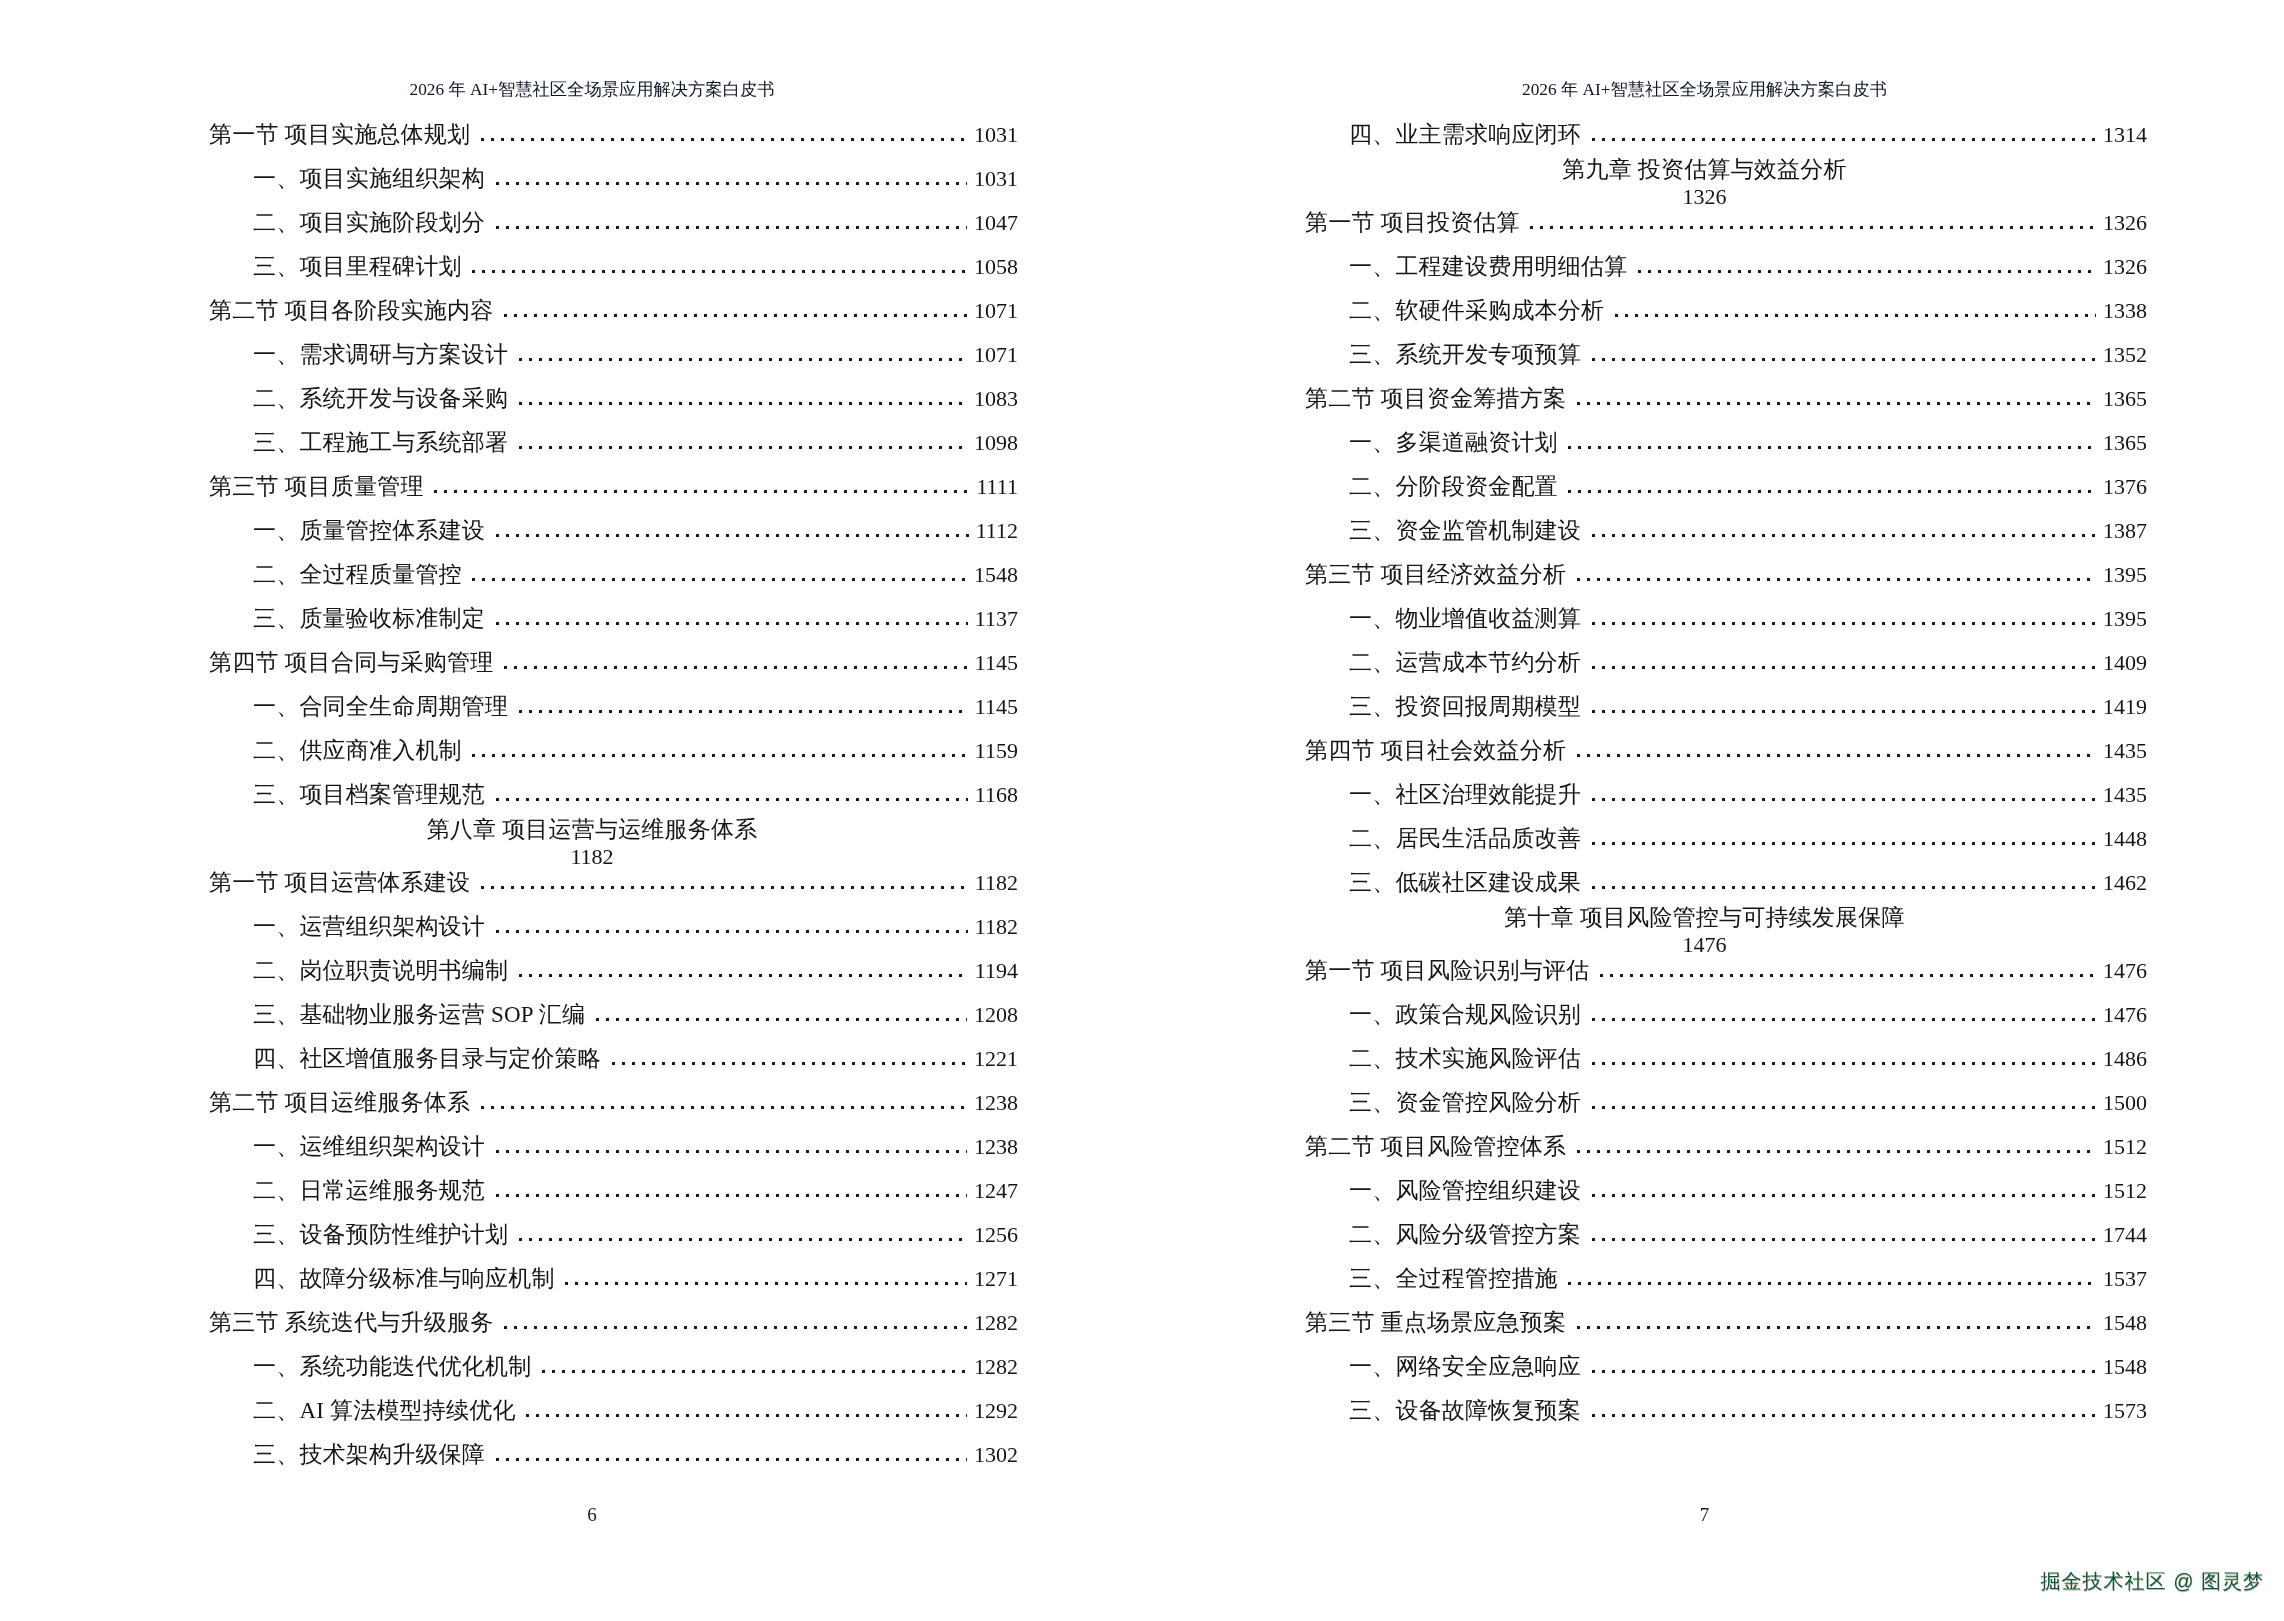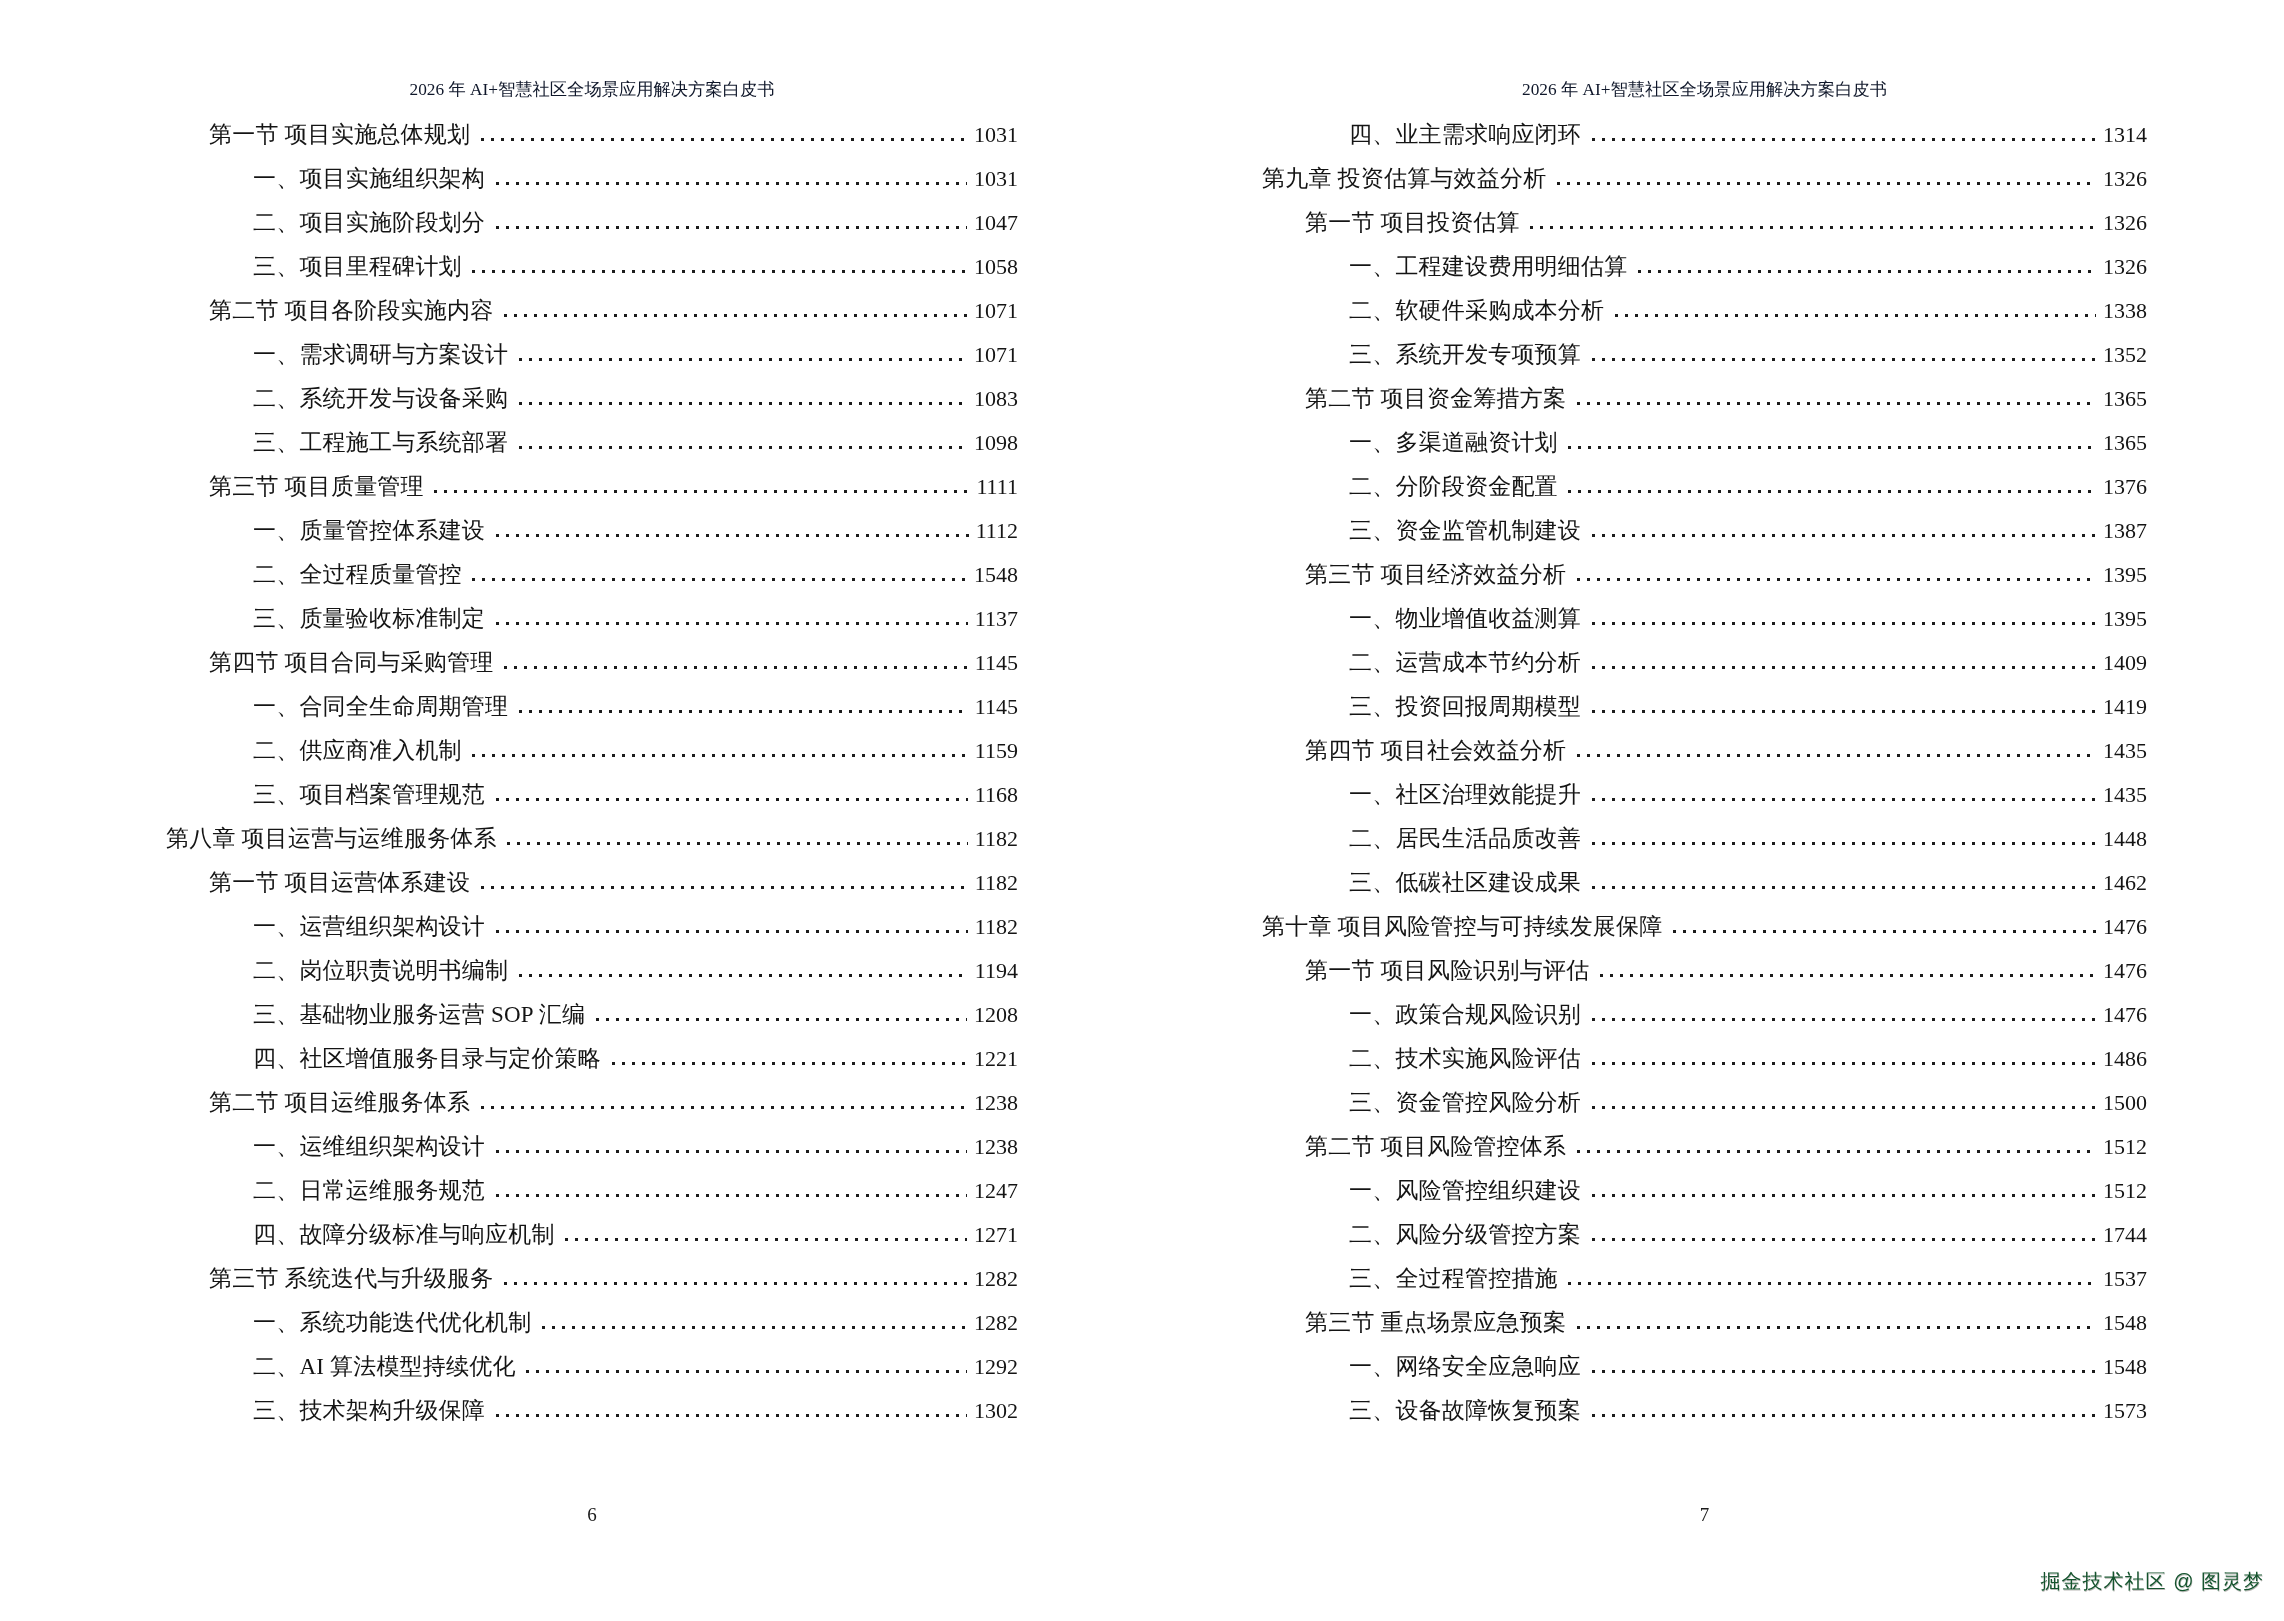--- a/index.html
+++ b/index.html
@@ -28,21 +28,21 @@
 
   .toc { position: absolute; top: 112px; left: 0; width: 100%; }
   .toc-row {
     height: 44px;
     display: flex;
     align-items: center;
     font-size: 23px;
     line-height: 27px;
     white-space: nowrap;
   }
-  .lvl-chapter { padding-left: 0; }
+  .lvl-chapter { padding-left: 0; flex-direction: column; }
   .lvl-section { padding-left: 43px; }
   .lvl-item    { padding-left: 87px; }
 
   .toc-title { white-space: nowrap; letter-spacing: 0.2px; }
 
   .toc-leader {
     flex: 1 1 auto;
     height: 23px;
     margin: 0 6.7px 0 9.6px;
     background-image: radial-gradient(circle at 2.4px 2.4px, #1c1c1c 1.5px, rgba(0,0,0,0) 1.9px);
@@ -199,20 +199,25 @@
             <span class="toc-title">一、运维组织架构设计</span>
             <span class="toc-leader"></span>
             <span class="toc-page">1238</span>
           </div>
           <div class="toc-row lvl-item">
             <span class="toc-title">二、日常运维服务规范</span>
             <span class="toc-leader"></span>
             <span class="toc-page">1247</span>
           </div>
           <div class="toc-row lvl-item">
+            <span class="toc-title">三、设备预防性维护计划</span>
+            <span class="toc-leader"></span>
+            <span class="toc-page">1256</span>
+          </div>
+          <div class="toc-row lvl-item">
             <span class="toc-title">四、故障分级标准与响应机制</span>
             <span class="toc-leader"></span>
             <span class="toc-page">1271</span>
           </div>
           <div class="toc-row lvl-section">
             <span class="toc-title">第三节 系统迭代与升级服务</span>
             <span class="toc-leader"></span>
             <span class="toc-page">1282</span>
           </div>
           <div class="toc-row lvl-item">

